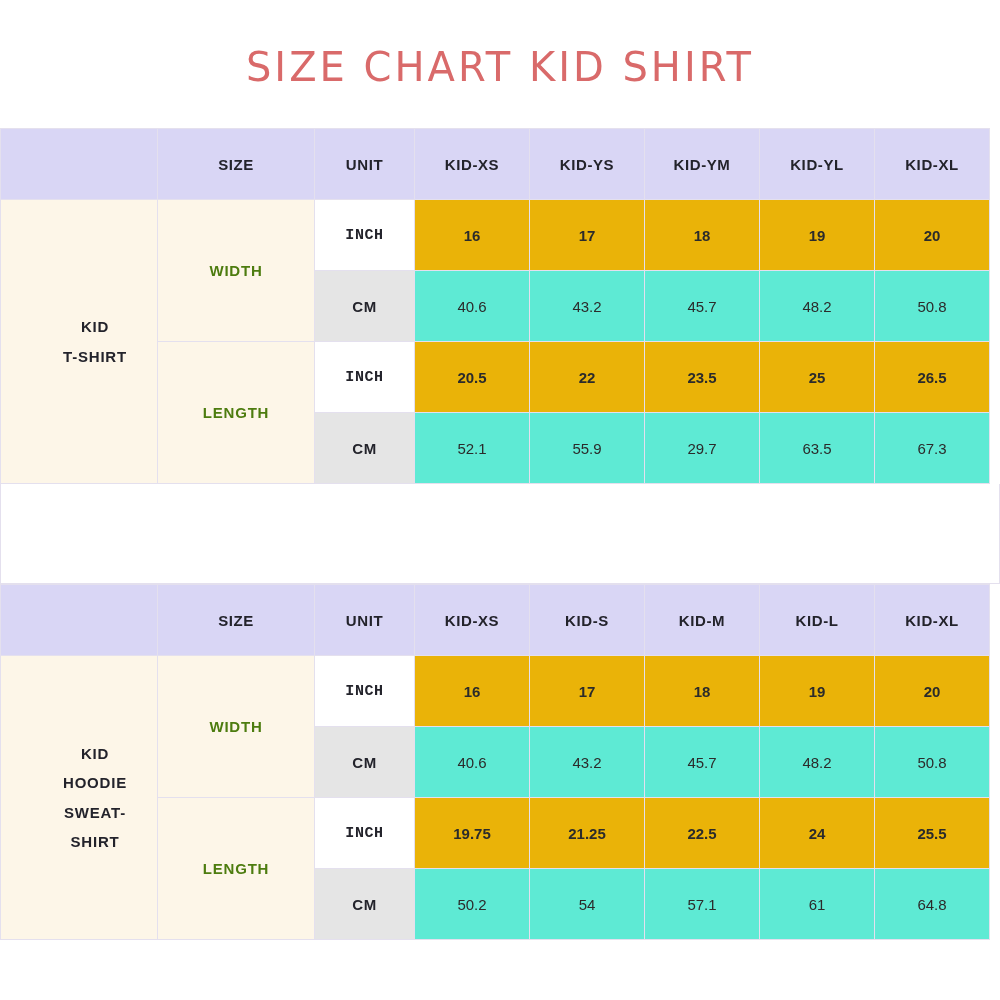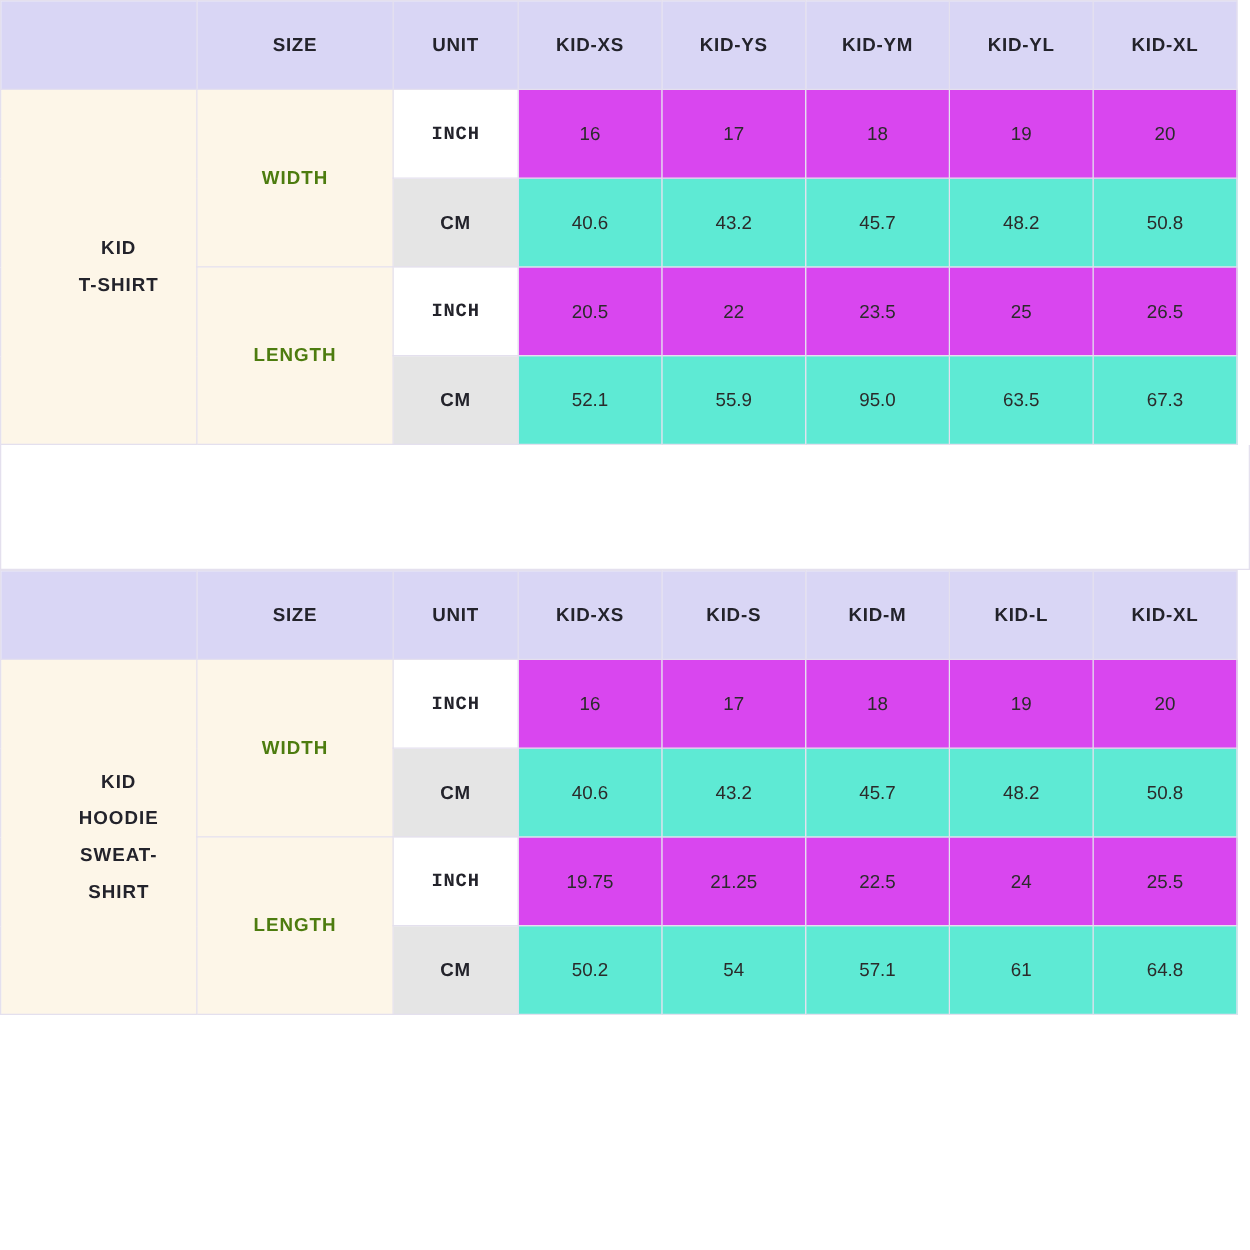--- a/index.html
+++ b/index.html
@@ -75,21 +75,21 @@
     font-size: 15px;
     letter-spacing: 0.8px;
     color: #4d7c0f;
   }
   .unit-cell {
     font-weight: bold;
     font-size: 14.5px;
     letter-spacing: 0.6px;
     color: #23232b;
   }
-  .row-inch td.val { background: #d946ef; }
+  .row-inch td.val { background: #eab308; font-weight: bold; }
   .row-cm  td.val { background: #5eead4; }
   .row-cm  td.unit-cell { background: #e5e5e5; }
   .row-inch td.unit-cell { background: #ffffff; font-family: Liberation Mono, monospace; }
   .val {
     font-size: 15px;
     color: #2b2b2b;
   }
   .spacer-block {
     height: 100px;
     width: 1000px;
@@ -99,20 +99,21 @@
     border-bottom: 1px solid #e4e0ee;
     background: #ffffff;
   }
   .cat-line { display: block; margin-left: 32px; }
 </style>
 </head>
 <body>
 
 <div class="page">
 
+  <h1 class="title">SIZE CHART KID SHIRT</h1>
 
   <table class="size-table">
     <colgroup>
       <col class="c-cat">
         <col class="c-dim">
         <col class="c-unit">
       <col class="c-val">
         <col class="c-val">
         <col class="c-val">
         <col class="c-val">
@@ -160,21 +161,21 @@
         <td class="val">22</td>
         <td class="val">23.5</td>
         <td class="val">25</td>
         <td class="val">26.5</td>
       </tr>
 
       <tr class="row-cm">
         <td class="unit-cell">CM</td>
         <td class="val">52.1</td>
         <td class="val">55.9</td>
-        <td class="val">95.0</td>
+        <td class="val">29.7</td>
         <td class="val">63.5</td>
         <td class="val">67.3</td>
       </tr>
     </tbody>
   </table>
 
   <div class="spacer-block"></div>
 
   <table class="size-table">
     <colgroup>

